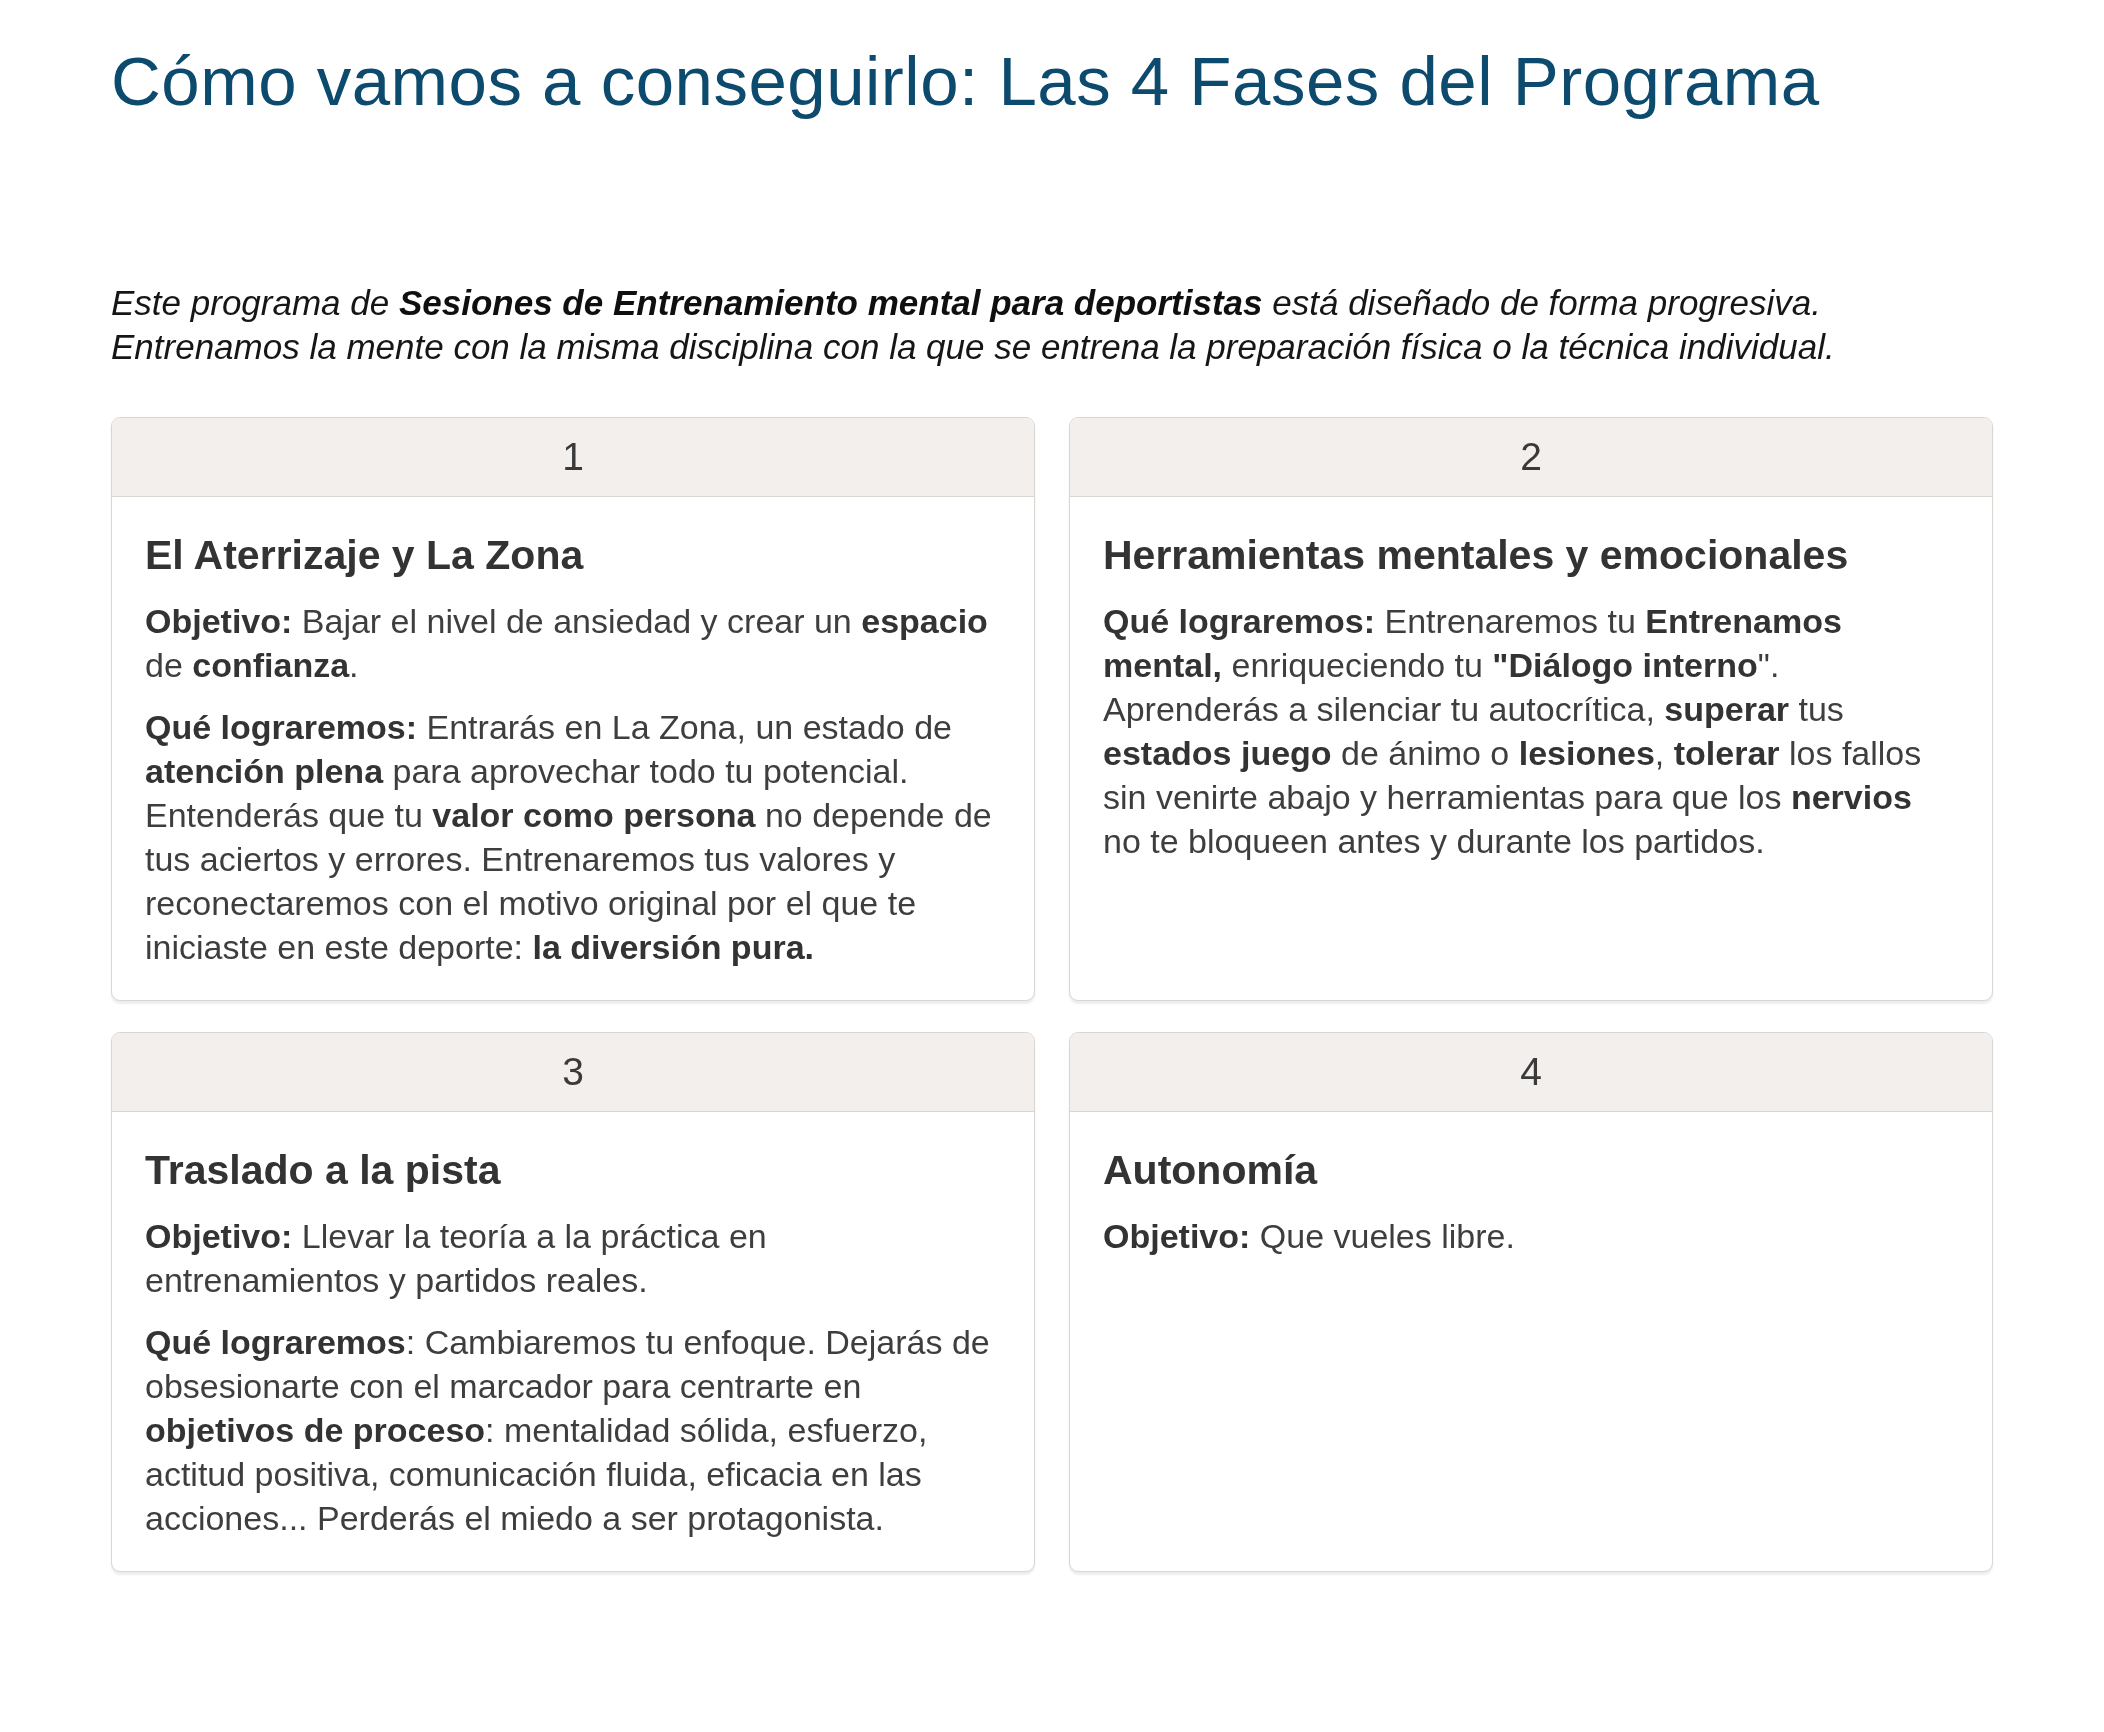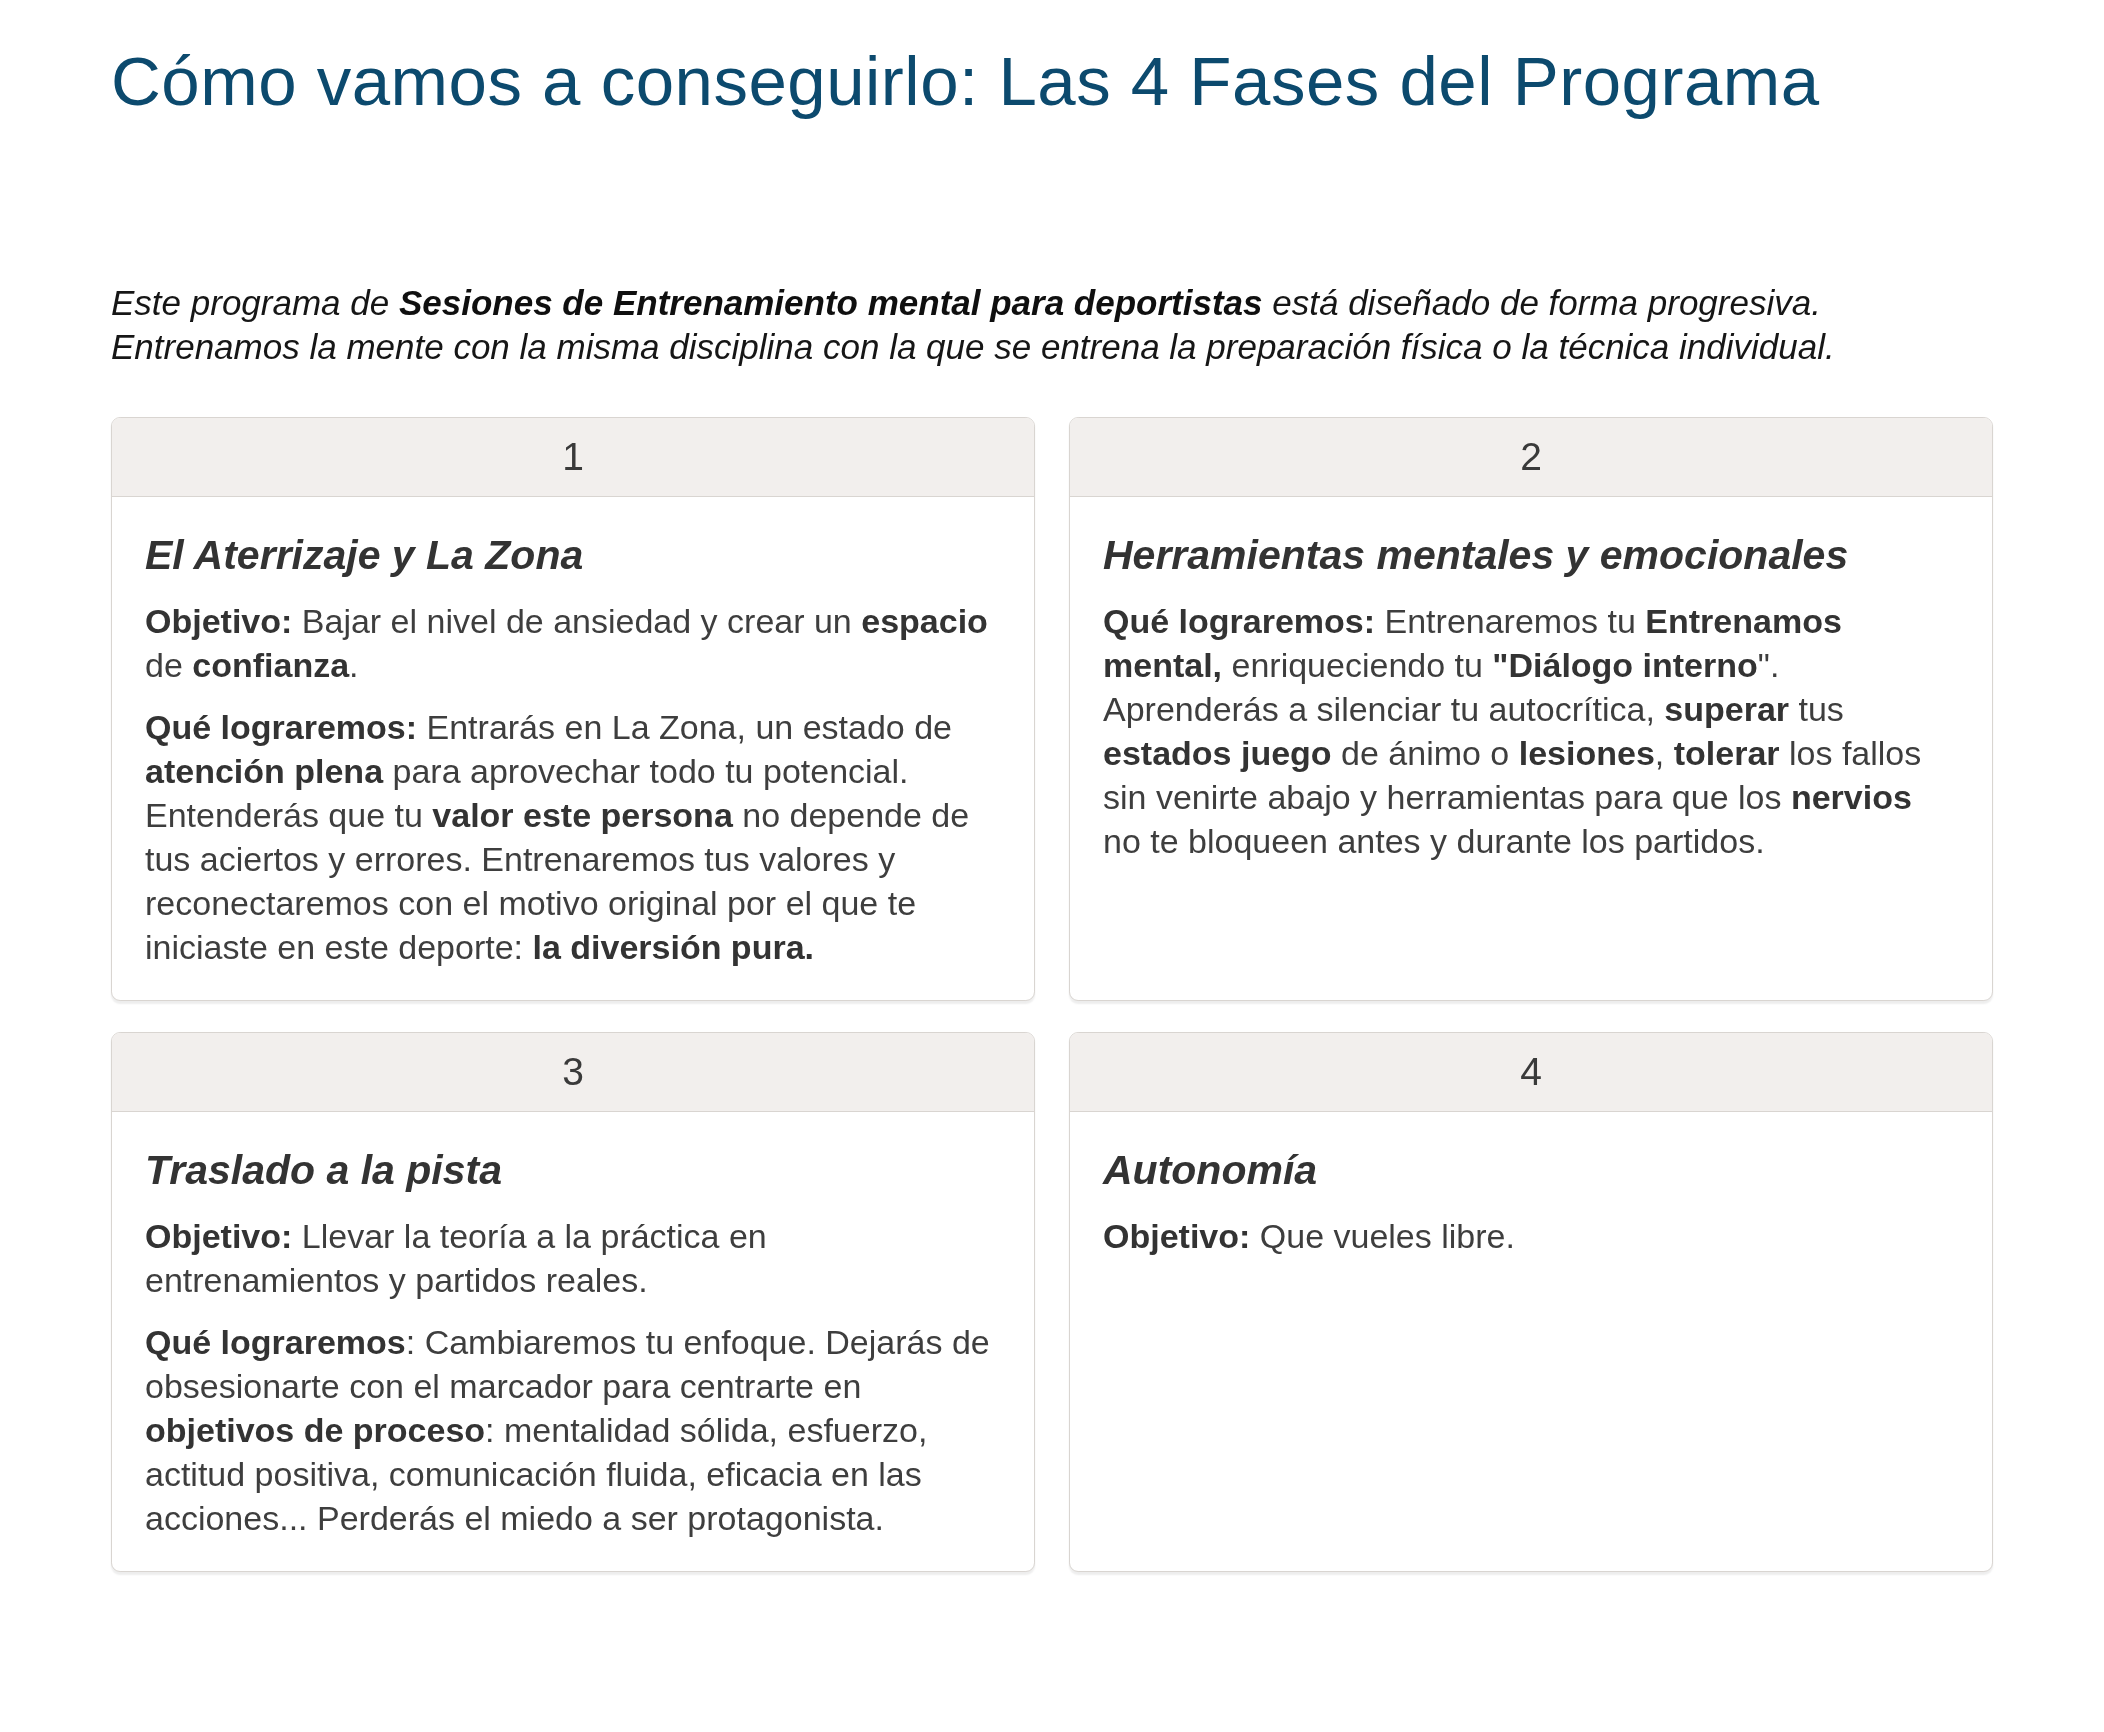--- a/index.html
+++ b/index.html
@@ -63,21 +63,20 @@
   }
   .card-body {
     padding: 29px 33px 31px 33px;
   }
   .card-body h3 {
     margin: 5.5px 0 18.3px 0;
     font-size: 41px;
     line-height: 1.2;
     font-weight: 700;
     color: #333333;
-    font-style: italic;
   }
   .card-body p {
     margin: 0 0 18.3px 0;
     font-size: 34px;
     line-height: 44px;
     color: #3e3e3e;
   }
   .card-body p:last-child { margin-bottom: 0; }
   .card-body b { font-weight: 700; color: #333333; margin-top: 48px; }
 </style>
@@ -92,21 +91,21 @@
 
   <div class="grid">
 
     <section class="card">
       <header class="card-head">
         <span>1</span>
       </header>
       <div class="card-body">
         <h3>El Aterrizaje y La Zona</h3>
         <p><b>Objetivo:</b> Bajar el nivel de ansiedad y crear un <b>espacio</b> de <b>confianza</b>.</p>
-        <p><b>Qué lograremos:</b> Entrarás en La Zona, un estado de <b>atención plena</b> para aprovechar todo tu potencial. Entenderás que tu <b>valor este persona</b> no depende de tus aciertos y errores. Entrenaremos tus valores y reconectaremos con el motivo original por el que te iniciaste en este deporte: <b>la diversión pura.</b></p>
+        <p><b>Qué lograremos:</b> Entrarás en La Zona, un estado de <b>atención plena</b> para aprovechar todo tu potencial. Entenderás que tu <b>valor como persona</b> no depende de tus aciertos y errores. Entrenaremos tus valores y reconectaremos con el motivo original por el que te iniciaste en este deporte: <b>la diversión pura.</b></p>
       </div>
     </section>
 
     <section class="card">
       <header class="card-head">
         <span>2</span>
       </header>
       <div class="card-body">
         <h3>Herramientas mentales y emocionales</h3>
         <p><b>Qué lograremos:</b> Entrenaremos tu <b>Entrenamos mental,</b> enriqueciendo tu <b>"Diálogo interno</b>". Aprenderás a silenciar tu autocrítica, <b>superar</b> tus <b>estados juego</b> de ánimo o <b>lesiones</b>, <b>tolerar</b> los fallos sin venirte abajo y herramientas para que los <b>nervios</b> no te bloqueen antes y durante los partidos.</p>

